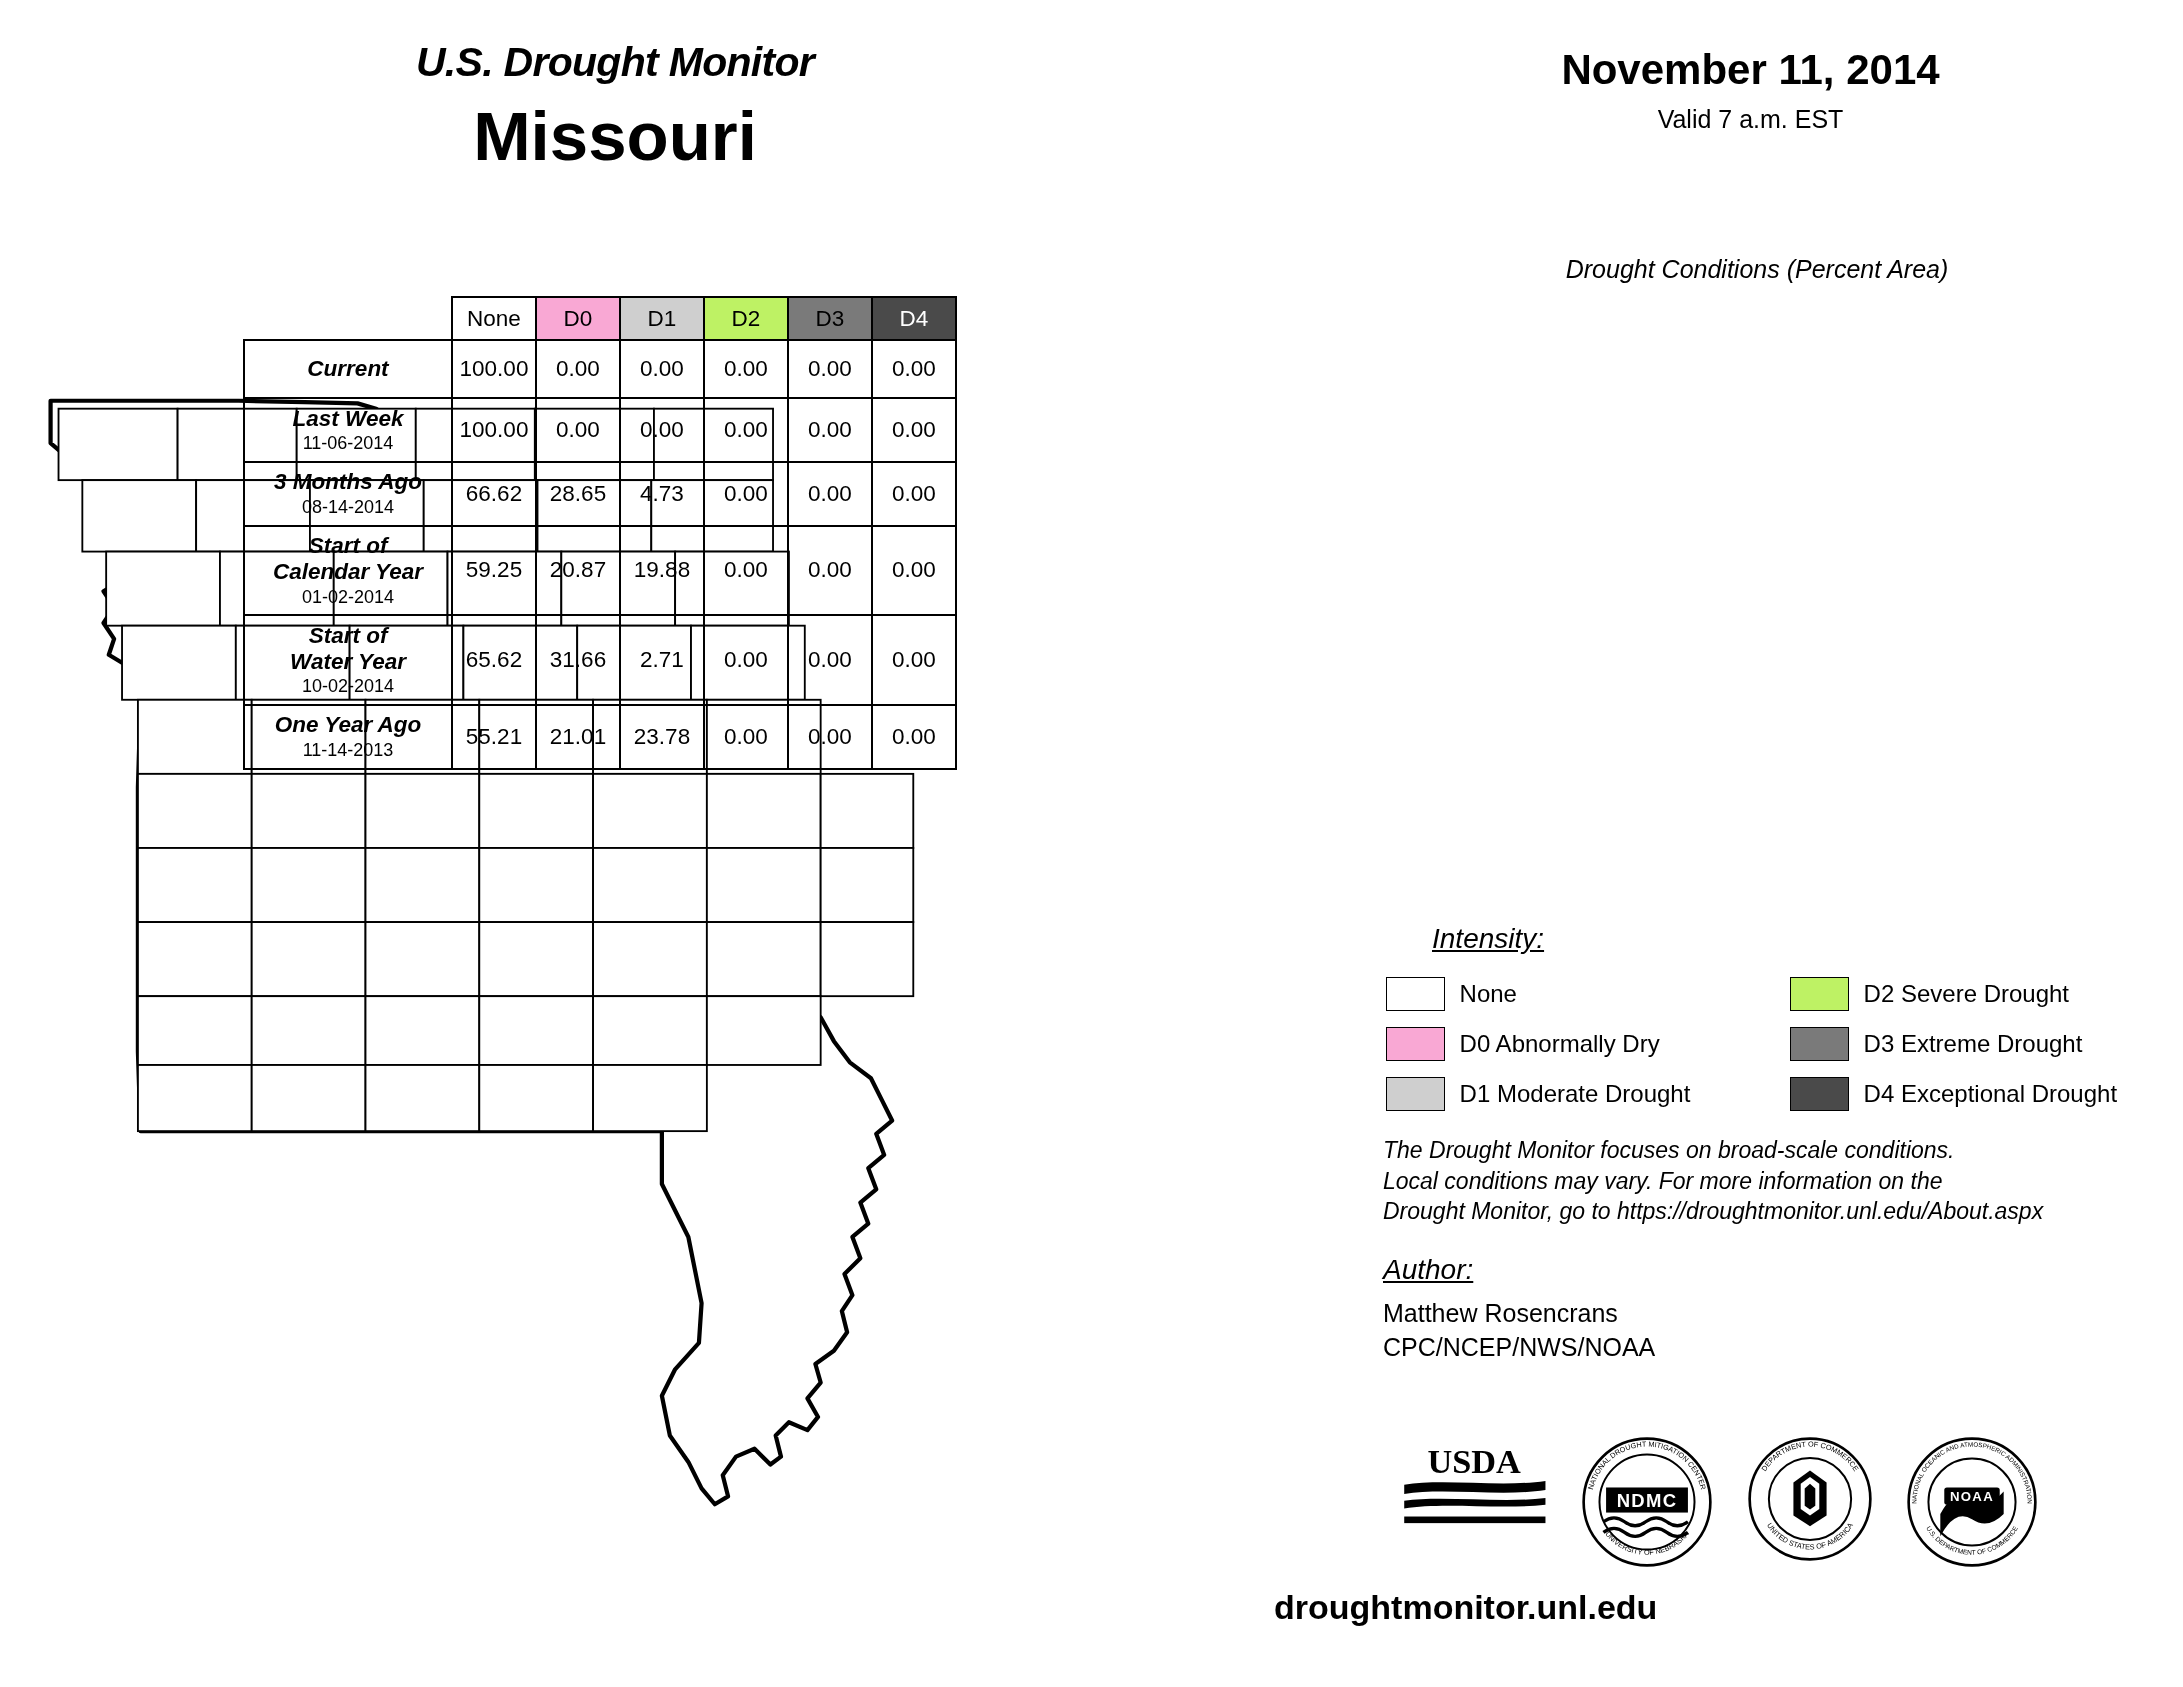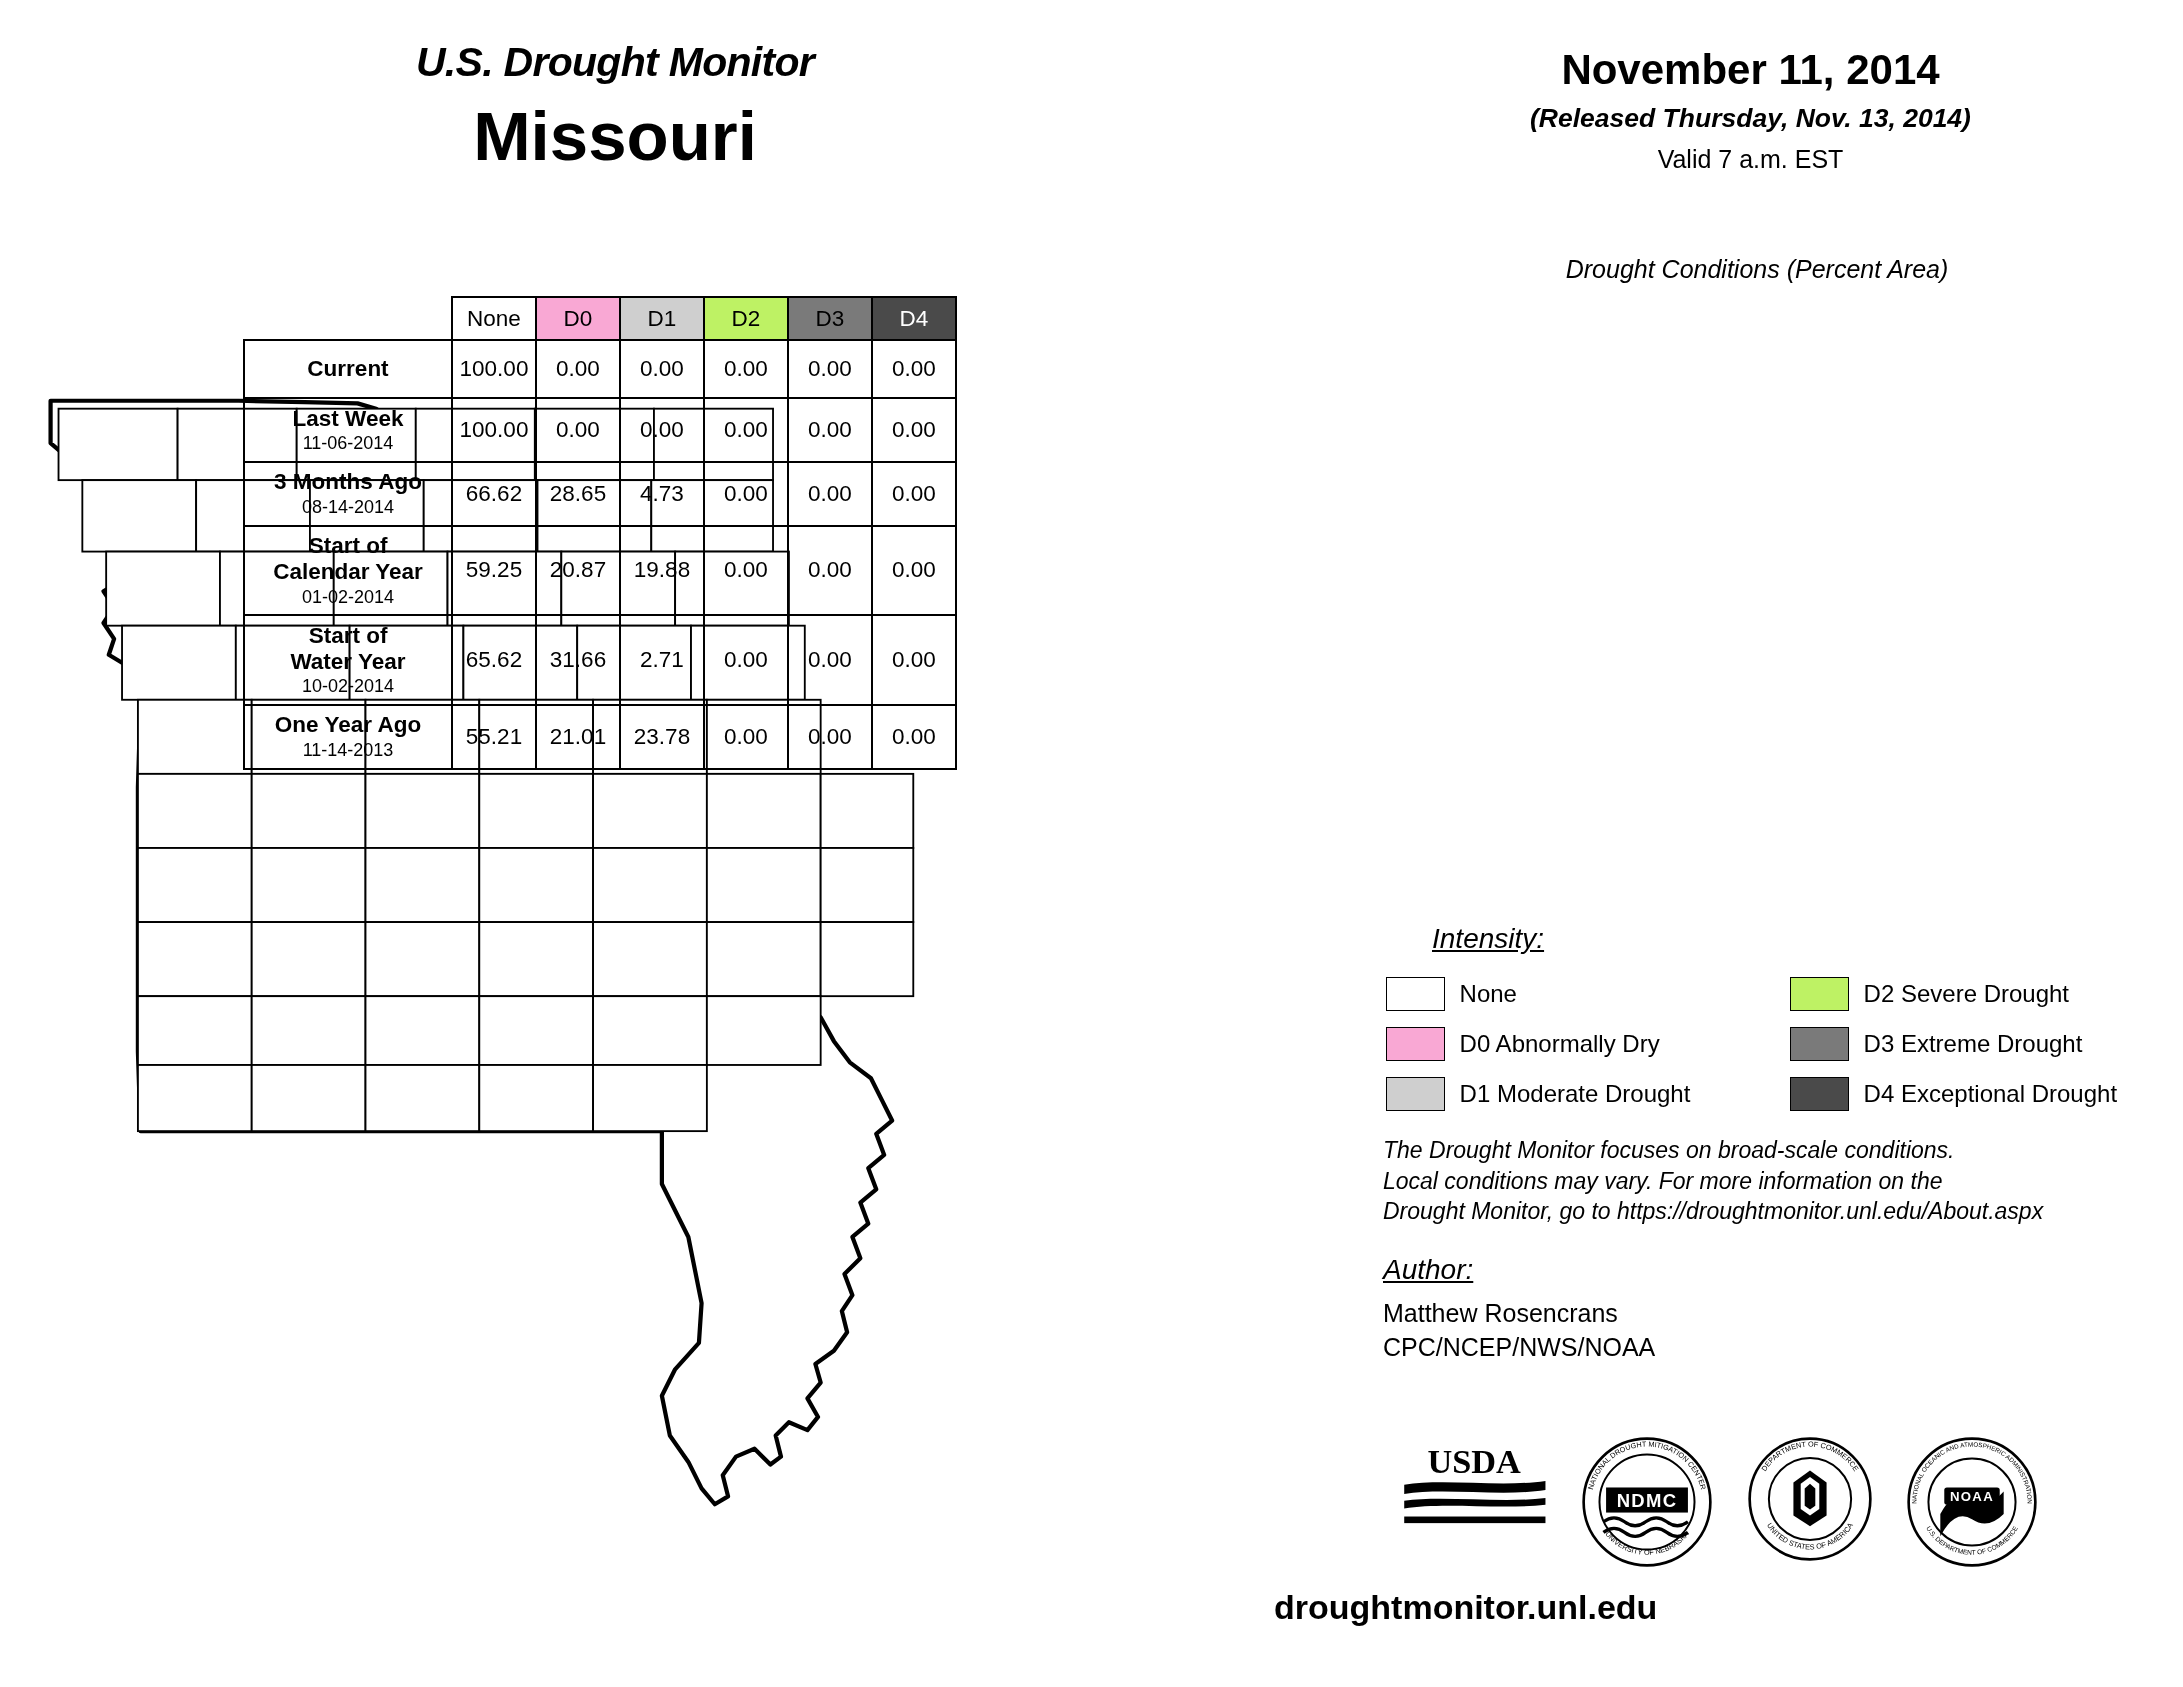--- a/index.html
+++ b/index.html
@@ -123,21 +123,21 @@
     font-size: 22.5px;
   }
   #conditions-table tbody td.rowlabel {
     border-left: 2px solid #000;
     border-right: 2px solid #000;
     width: 198px;
     text-align: center;
     padding: 6.6px 4px;
     line-height: 1.15;
   }
-  .rl-main { font-weight: bold; font-size: 22.5px; display: block; }
+  .rl-main { font-weight: bold; font-size: 22.5px; display: block; font-style: italic; }
   .rl-sub  { font-size: 18px; display: block; margin-top: 2px; }
   #conditions-table tbody td.val {
     height: 56px;
     width: 82px;
     font-size: 22.5px;
   }
   .sw-none { background: #ffffff; }
   .sw-d0   { background: #f9a8d4; }
   .sw-d1   { background: #cfcfcf; }
   .sw-d2   { background: #bef264; }
@@ -315,21 +315,20 @@
         <rect x="332" y="510" width="86" height="50"></rect>
         <rect x="418" y="510" width="86" height="50"></rect>
       </g>
     </svg>
   </div>
 </div>
 
 <div id="right-col">
   <div id="date-block">
     <div id="valid-date">November 11, 2014</div>
-    <div id="released">(Released Thursday, Nov. 13, 2014)</div>
     <div id="valid-time">Valid 7 a.m. EST</div>
   </div>
 </div>
 
 <div id="conditions-caption" style="left:1350px;width:814px;">Drought Conditions (Percent Area)</div>
 
 <table id="conditions-table">
   <thead>
     <tr>
       <td class="hdr-blank"></td>

